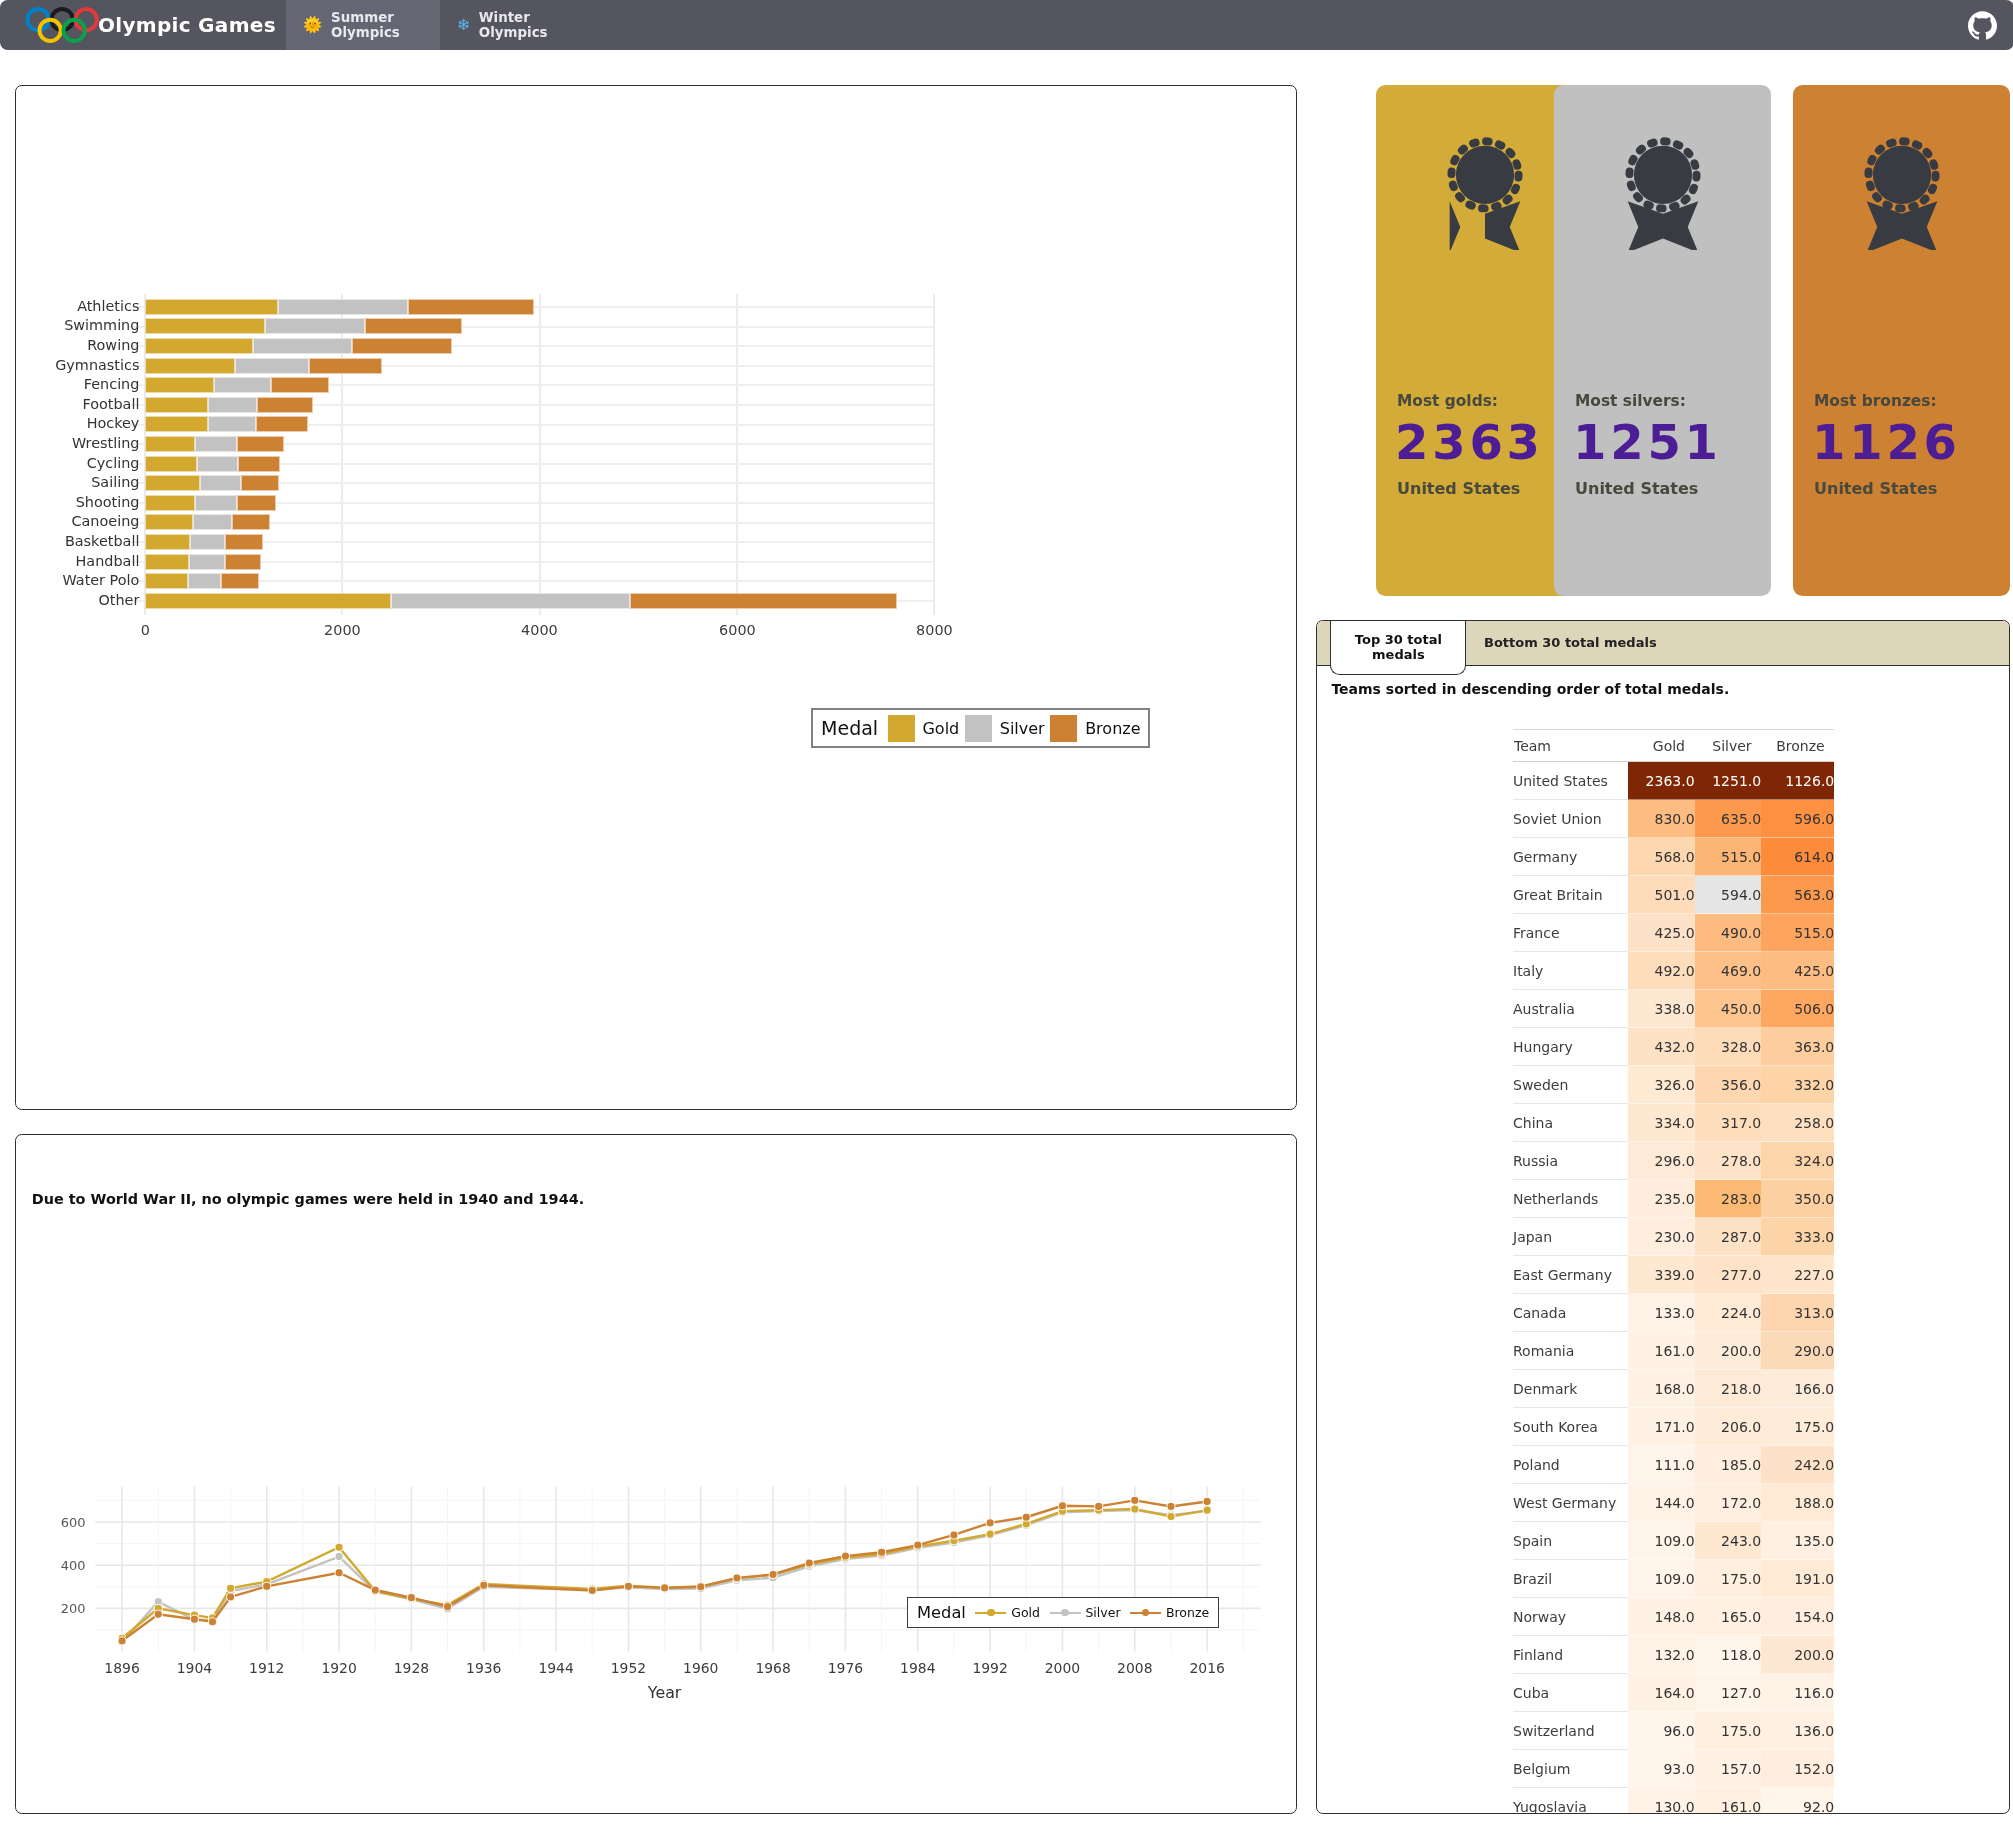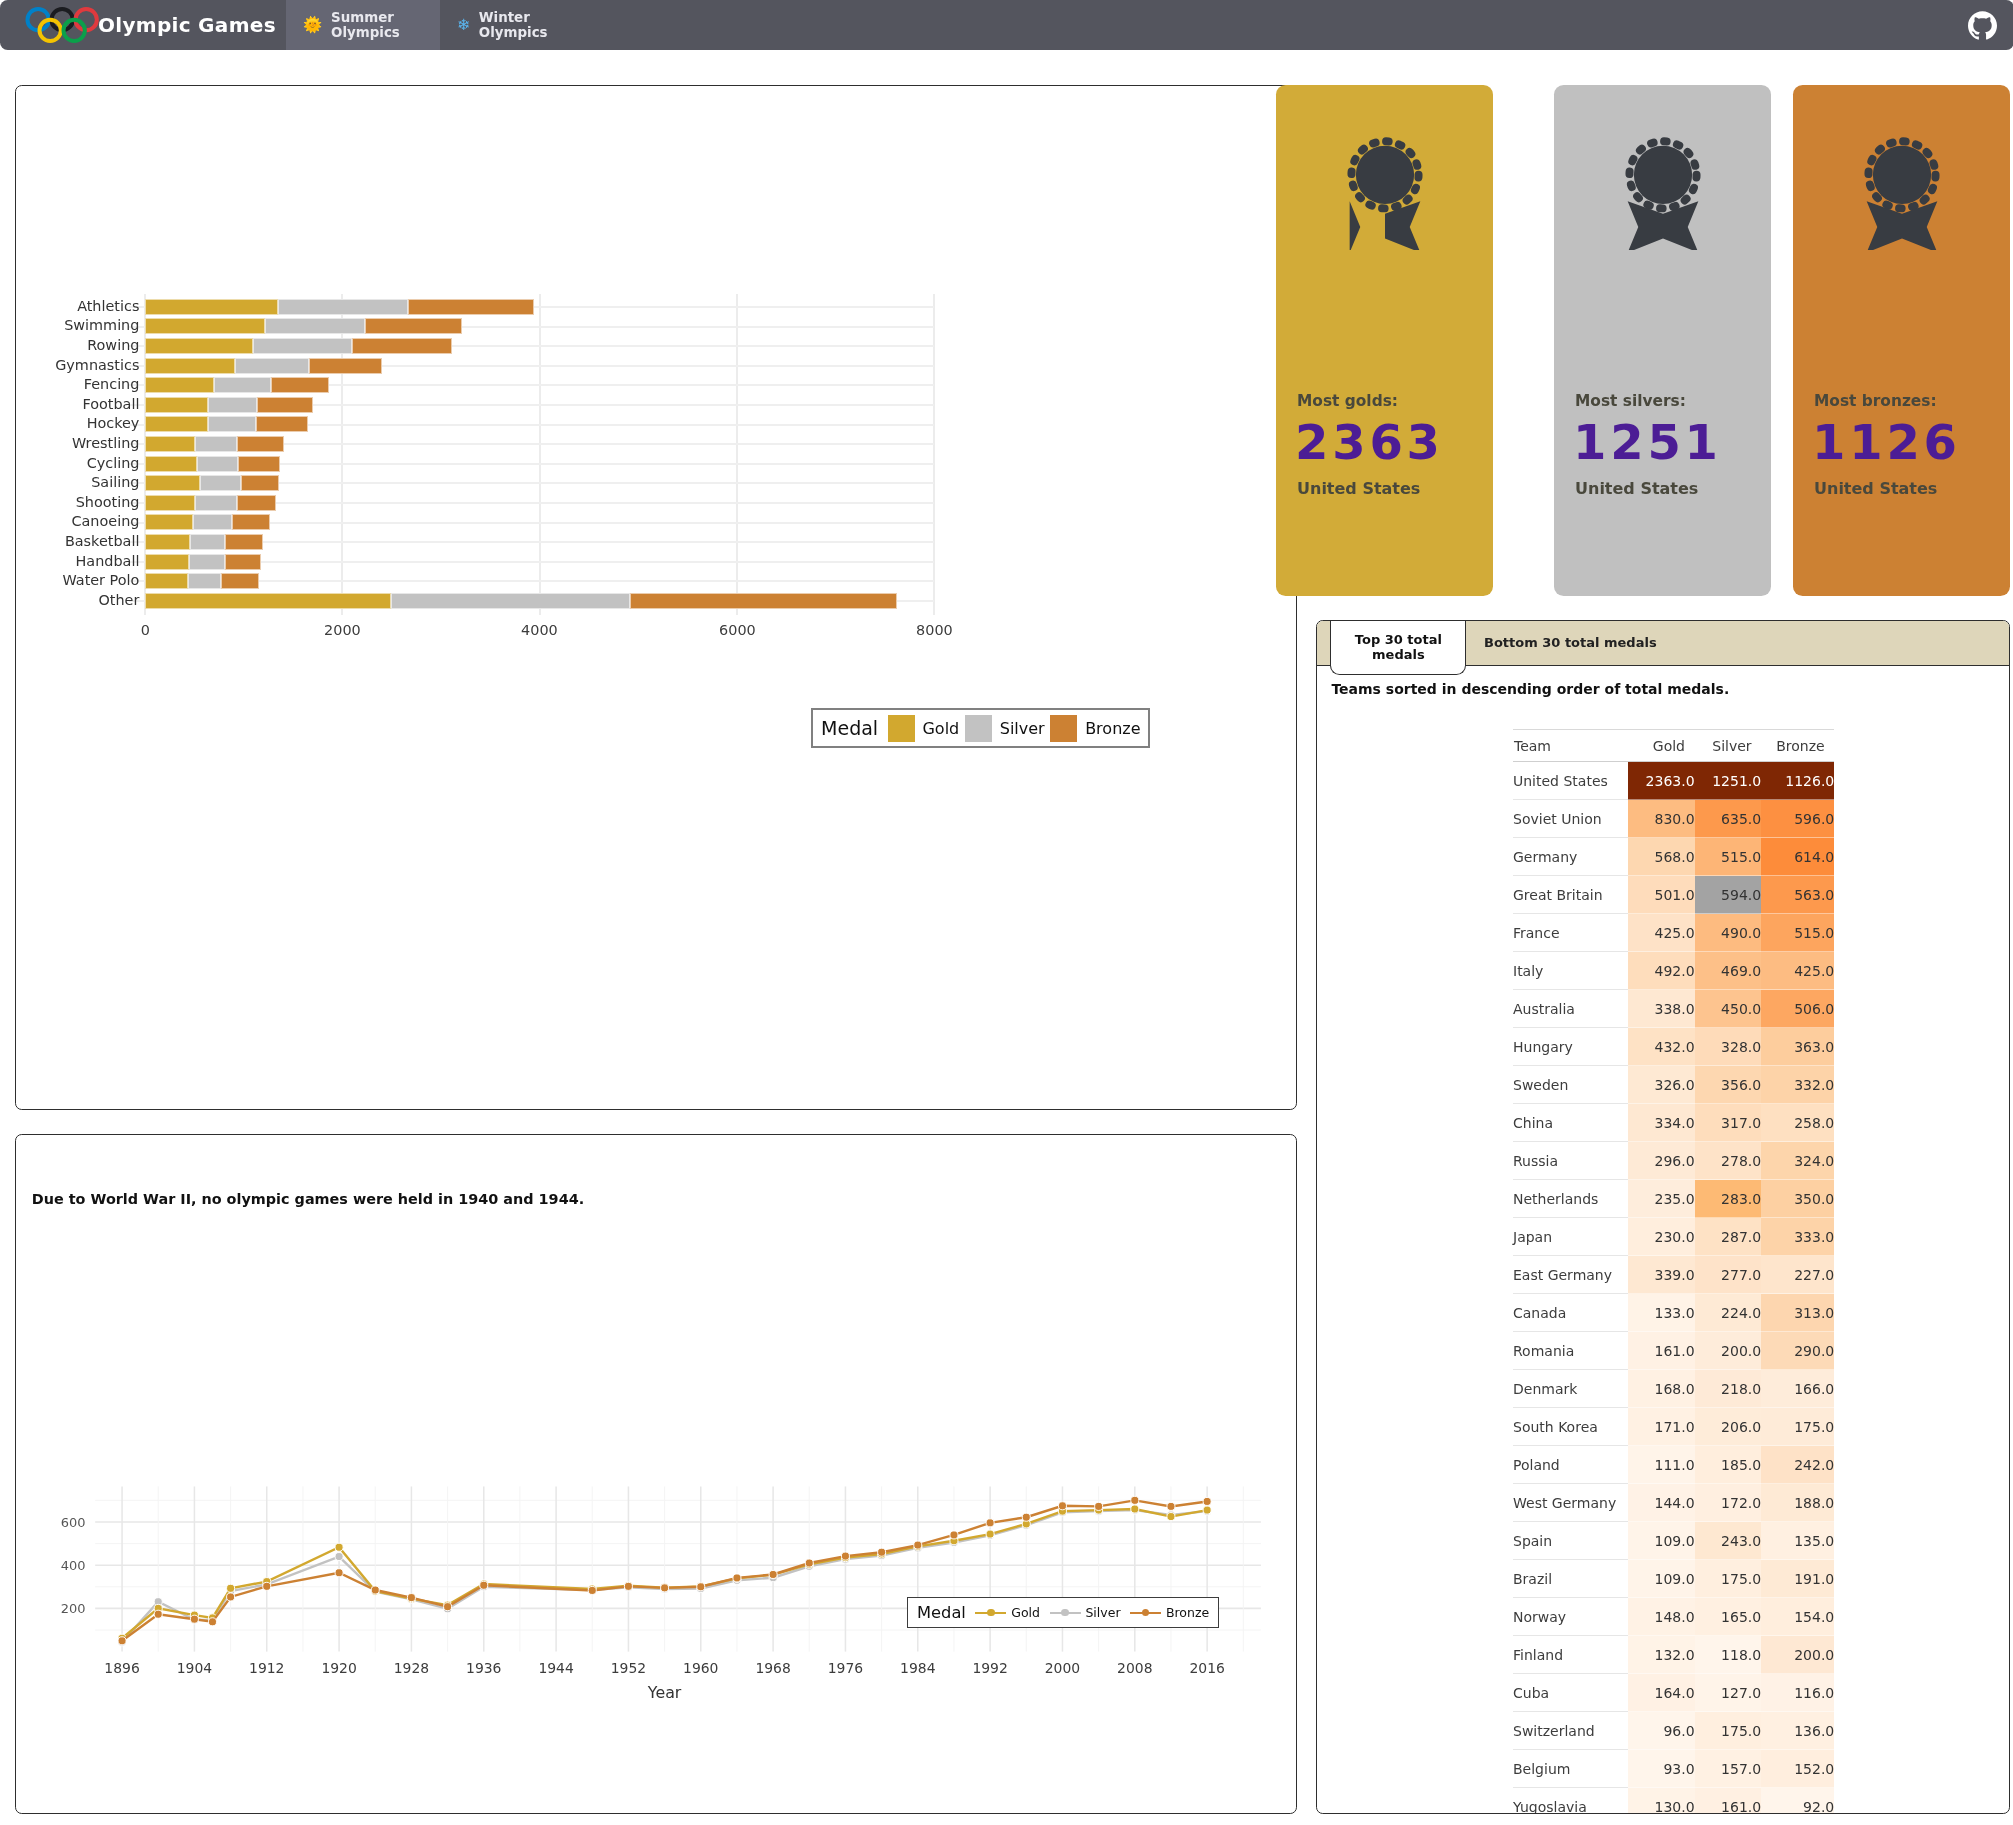--- a/index.html
+++ b/index.html
@@ -405,21 +405,21 @@
       <div class="lg-entry">
         <div class="lg-glyph">
           <div class="ln" style="border-top: 2.4px solid rgb(204, 129, 51); position: absolute; left: 0px; right: 0px; top: 2.9px;"></div>
           <div class="dt" style="background: rgb(204, 129, 51);"></div>
         </div>
         <div class="lg-label">Bronze</div>
       </div>
     </div>
 </div>
 
-<div class="card" id="card-gold" style="left: 1276px; background: rgb(210, 171, 56);">
+<div class="card" id="card-gold" style="left: 1376px; background: rgb(210, 171, 56);">
   <svg class="rosette" width="106" height="115" viewBox="-60 -55 120 130">
     <circle cx="0" cy="-10" r="33" fill="#383c42"></circle>
     <circle cx="0" cy="-10" r="38" fill="none" stroke="#383c42" stroke-width="9" stroke-dasharray="3 12" stroke-linecap="round"></circle>
     <path d="M0,34 L-40,20 L-40,78 L-28,49 L-40,78 L0,62 Z M-40,20 L0,34 L0,62 L-40,78 L-28,49 Z" fill="#383c42"></path>
     <path d="M40,20 L0,34 L0,62 L40,78 L28,49 Z" fill="#383c42"></path>
   </svg>
   <div class="c-label">Most golds:</div>
   <div class="c-value">2363</div>
   <div class="c-team">United States</div>
 </div>
@@ -475,21 +475,21 @@
         </tr>
         <tr>
           <td class="team">Germany</td>
           <td class="num" style="background: rgb(253, 215, 176); color: rgb(51, 51, 51);">568.0</td>
           <td class="num" style="background: rgb(253, 181, 118); color: rgb(51, 51, 51);">515.0</td>
           <td class="num" style="background: rgb(253, 140, 58); color: rgb(51, 51, 51);">614.0</td>
         </tr>
         <tr>
           <td class="team">Great Britain</td>
           <td class="num" style="background: rgb(254, 220, 187); color: rgb(51, 51, 51);">501.0</td>
-          <td class="num" style="background: #a3a3a3; color: rgb(51, 51, 51);">594.0</td>
+          <td class="num" style="background: #e5e5e5; color: rgb(51, 51, 51);">594.0</td>
           <td class="num" style="background: rgb(253, 153, 77); color: rgb(51, 51, 51);">563.0</td>
         </tr>
         <tr>
           <td class="team">France</td>
           <td class="num" style="background: rgb(254, 226, 199); color: rgb(51, 51, 51);">425.0</td>
           <td class="num" style="background: rgb(253, 187, 128); color: rgb(51, 51, 51);">490.0</td>
           <td class="num" style="background: rgb(253, 165, 94); color: rgb(51, 51, 51);">515.0</td>
         </tr>
         <tr>
           <td class="team">Italy</td>

